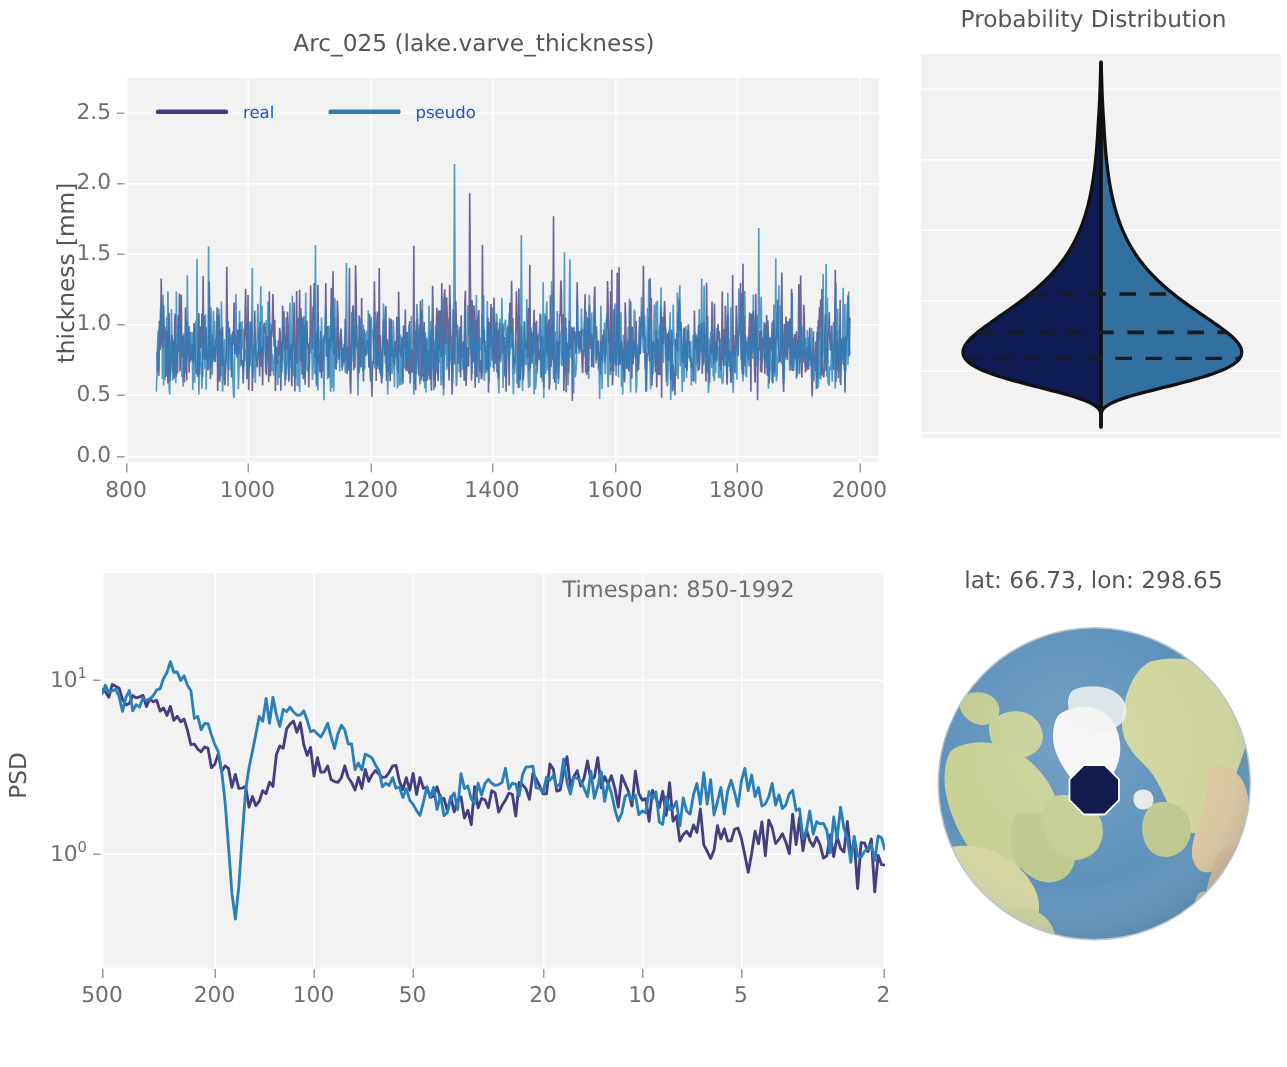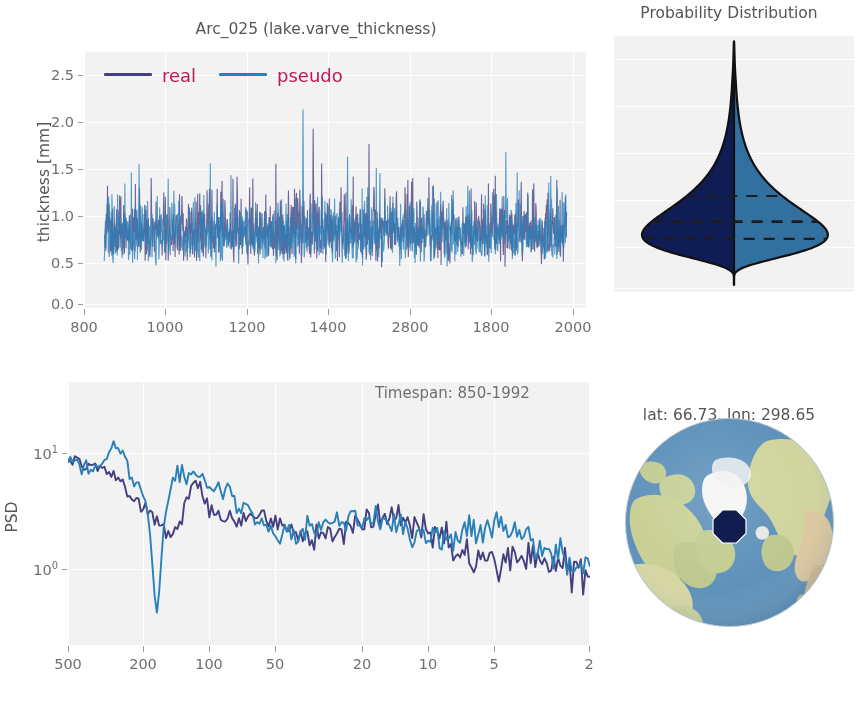--- a/index.html
+++ b/index.html
@@ -68,22 +68,22 @@
   .axis-title.y {
     transform-origin: center center;
   }
   .legend-line {
     position: absolute;
     height: 3px;
     border-radius: 1px;
   }
   .legend-text {
     position: absolute;
-    font-size: 18px;
-    color: #be185d;
+    font-size: 11px;
+    color: #1d4ed8;
     white-space: nowrap;
     transform: translateY(-50%);
   }
   .annotation {
     position: absolute;
     font-size: 15px;
     color: #6f6f6f;
     white-space: nowrap;
   }
   svg { display: block; }
@@ -150,21 +150,21 @@
     <div class="tick-mark" style="left:230.5px; top:293px; width:1.4px; height:6px;"></div>
     <div class="tick-mark" style="left:311.5px; top:293px; width:1.4px; height:6px;"></div>
     <div class="tick-mark" style="left:393.5px; top:293px; width:1.4px; height:6px;"></div>
     <div class="tick-mark" style="left:474.5px; top:293px; width:1.4px; height:6px;"></div>
     <div class="tick-mark" style="left:556.5px; top:293px; width:1.4px; height:6px;"></div>
 
     <div class="tick-label x" style="left:68px; top:303px;">800</div>
     <div class="tick-label x" style="left:149px; top:303px;">1000</div>
     <div class="tick-label x" style="left:231px; top:303px;">1200</div>
     <div class="tick-label x" style="left:312px; top:303px;">1400</div>
-    <div class="tick-label x" style="left:394px; top:303px;">2800</div>
+    <div class="tick-label x" style="left:394px; top:303px;">1600</div>
     <div class="tick-label x" style="left:475px; top:303px;">1800</div>
     <div class="tick-label x" style="left:557px; top:303px;">2000</div>
 
 
     <div class="axis-title y" style="left:-62px; top:157px; width:180px; transform:rotate(-90deg);">thickness [mm]</div>
 
     <div class="legend-line" style="left:88px; top:57px; width:48px; background:#443f7f;"></div>
     <div class="legend-text" style="left:146px; top:59px;">real</div>
     <div class="legend-line" style="left:203px; top:57px; width:48px; background:#2980b9;"></div>
     <div class="legend-text" style="left:261px; top:59px;">pseudo</div>
@@ -245,21 +245,21 @@
     <div class="tick-label x" style="left:428px; top:296px;">10</div>
     <div class="tick-label x" style="left:494px; top:296px;">5</div>
     <div class="tick-label x" style="left:589px; top:296px;">2</div>
 
 
     <div class="axis-title y" style="left:-58px; top:148px; width:140px; transform:rotate(-90deg);">PSD</div>
   </div>
 
   <div class="panel" style="left:600px; top:360px; width:258px; height:351px;">
 
-    <div class="panel-title" style="top:18px; font-size:15.5px;margin-top:28px;">lat: 66.73, lon: 298.65</div>
+    <div class="panel-title" style="top:18px; font-size:15.5px;">lat: 66.73, lon: 298.65</div>
 
     <div class="globe-wrap" style="left:22px; top:55px; width:215px; height:215px;">
       <svg width="215" height="215" viewBox="0 0 215 215">
         <defs>
           <clipPath id="globe-clip">
             <circle cx="107.5" cy="107.5" r="104"></circle>
           </clipPath>
           <radialGradient id="globe-shade" cx="42%" cy="38%" r="72%">
             <stop offset="0%" stop-color="#ffffff" stop-opacity="0.16"></stop>
             <stop offset="62%" stop-color="#ffffff" stop-opacity="0.02"></stop>

